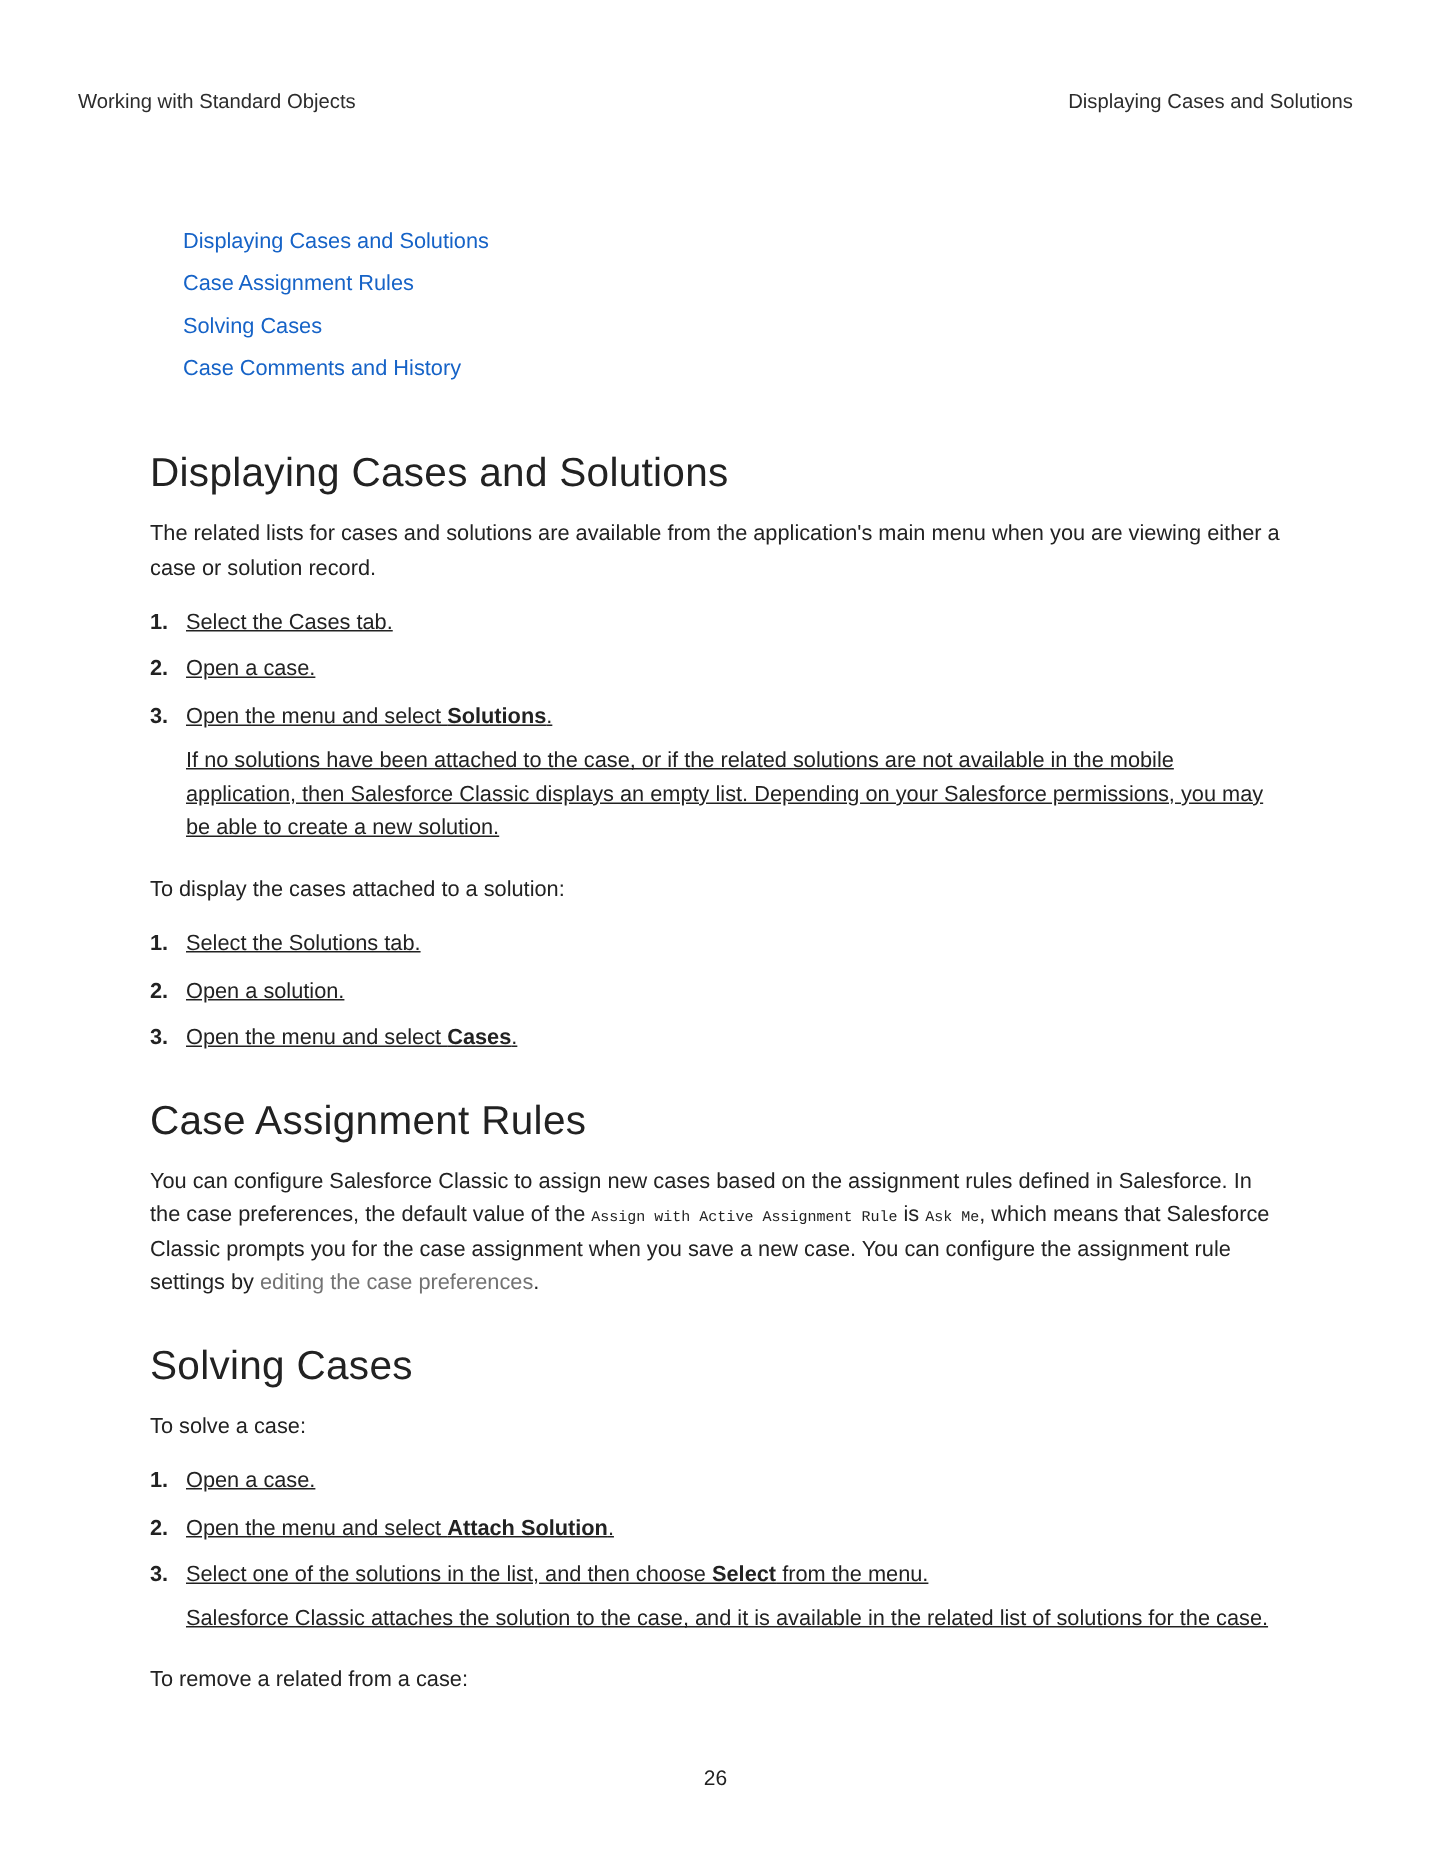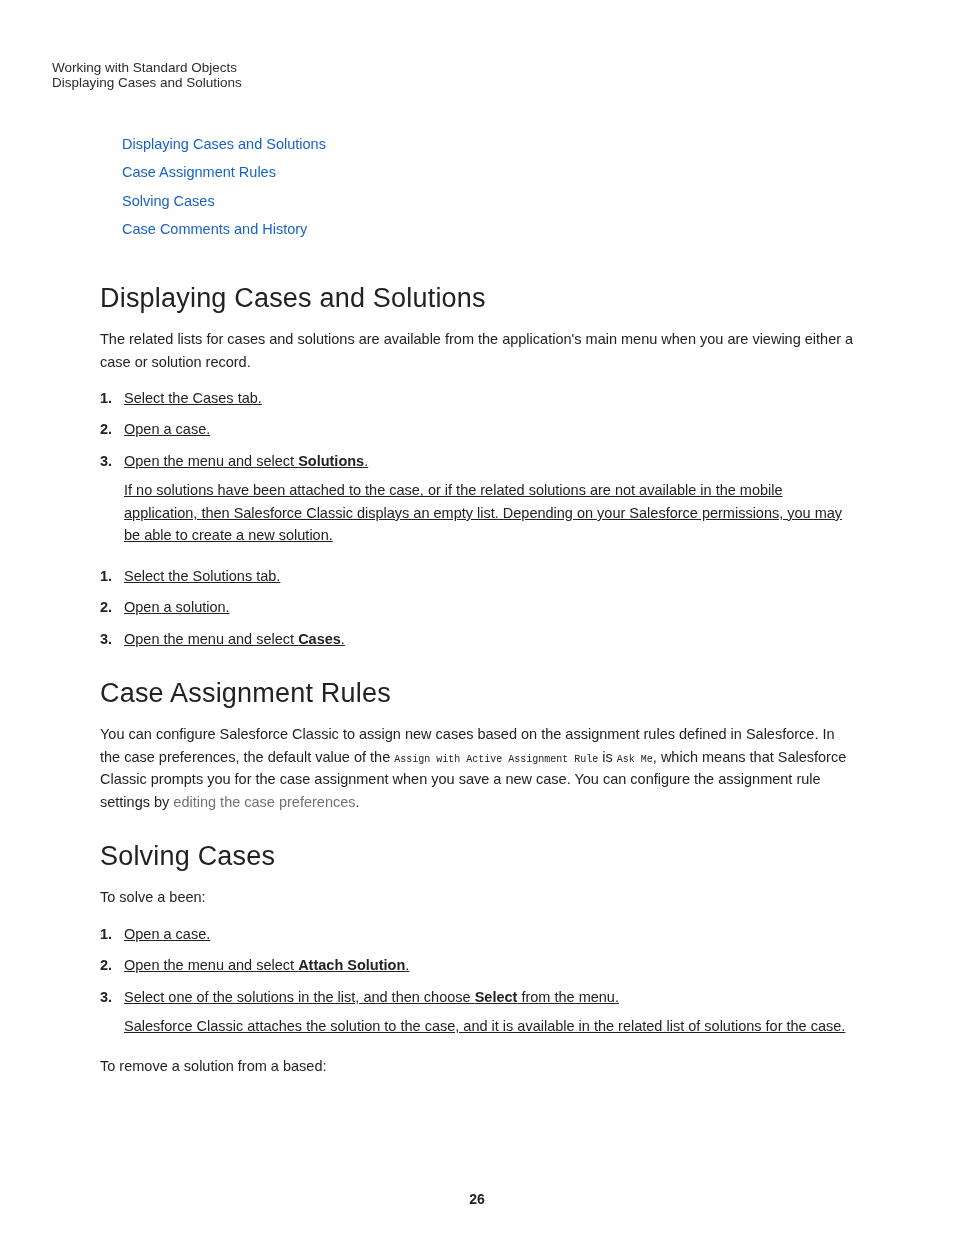--- a/index.html
+++ b/index.html
@@ -16,23 +16,22 @@
     height: 1235px;
     position: relative;
     box-sizing: border-box;
     padding: 60px 52px 40px 52px;
   }
   .running-header {
     display: flex;
     justify-content: space-between;
     font-size: 13.5px;
     color: #2c2c2c;
-    margin-bottom: 40px;
+    margin-bottom: 72px;
     font-weight: 400;
-    flex-direction: column;
   }
   .content {
     padding: 0 48px;
   }
   .in-section-label {
     font-size: 14px;
     color: #333;
     letter-spacing: 0.3px;
     margin-bottom: 10px;
   }
@@ -92,27 +91,26 @@
     font-family: "Courier New", Courier, monospace;
     font-size: 10px;
   }
   strong { font-weight: 700; }
   a.inline {
     color: #737373;
     text-decoration: none;
   }
   .page-number {
     position: absolute;
-    bottom: 28px;
+    bottom: 42px;
     left: 0;
     right: 0;
     text-align: center;
     font-size: 14px;
     color: #222;
-    font-weight: bold;
   }
 </style>
 </head>
 <body>
 
 <div class="page">
 
   <div class="running-header">
     <span>Working with Standard Objects</span>
     <span>Displaying Cases and Solutions</span>
@@ -130,43 +128,44 @@
     <h1 class="section">Displaying Cases and Solutions</h1>
     <p class="body">The related lists for cases and solutions are available from the application's main menu when you are viewing either a case or solution record.</p>
     <ol class="steps">
       <li>Select the Cases tab.</li>
       <li>Open a case.</li>
       <li>
         <span>Open the menu and select </span><strong>Solutions</strong><span>.</span>
         <div class="step-sub">If no solutions have been attached to the case, or if the related solutions are not available in the mobile application, then Salesforce Classic displays an empty list. Depending on your Salesforce permissions, you may be able to create a new solution.</div>
       </li>
     </ol>
+    <p class="body">To display the cases attached to a solution:</p>
     <ol class="steps">
       <li>Select the Solutions tab.</li>
       <li>Open a solution.</li>
       <li>
         <span>Open the menu and select </span><strong>Cases</strong><span>.</span>
       </li>
     </ol>
 
     <h1 class="section">Case Assignment Rules</h1>
     <p class="body">
       <span>You can configure Salesforce Classic to assign new cases based on the assignment rules defined in Salesforce. In the case preferences, the default value of the </span><span class="mono">Assign with Active Assignment Rule</span><span> is </span><span class="mono">Ask Me</span><span>, which means that Salesforce Classic prompts you for the case assignment when you save a new case. You can configure the assignment rule settings by </span><a href="#" class="inline">editing the case preferences</a><span>.</span>
     </p>
 
     <h1 class="section">Solving Cases</h1>
-    <p class="body">To solve a been:</p>
+    <p class="body">To solve a case:</p>
     <ol class="steps">
       <li>Open a case.</li>
       <li>
         <span>Open the menu and select </span><strong>Attach Solution</strong><span>.</span>
       </li>
       <li>
         <span>Select one of the solutions in the list, and then choose </span><strong>Select</strong><span> from the menu.</span>
         <div class="step-sub">Salesforce Classic attaches the solution to the case, and it is available in the related list of solutions for the case.</div>
       </li>
     </ol>
-    <p class="body">To remove a solution from a based:</p>
+    <p class="body">To remove a related from a case:</p>
 
   </div>
 
   <div class="page-number">26</div>
 </div>
 
 </body></html>

